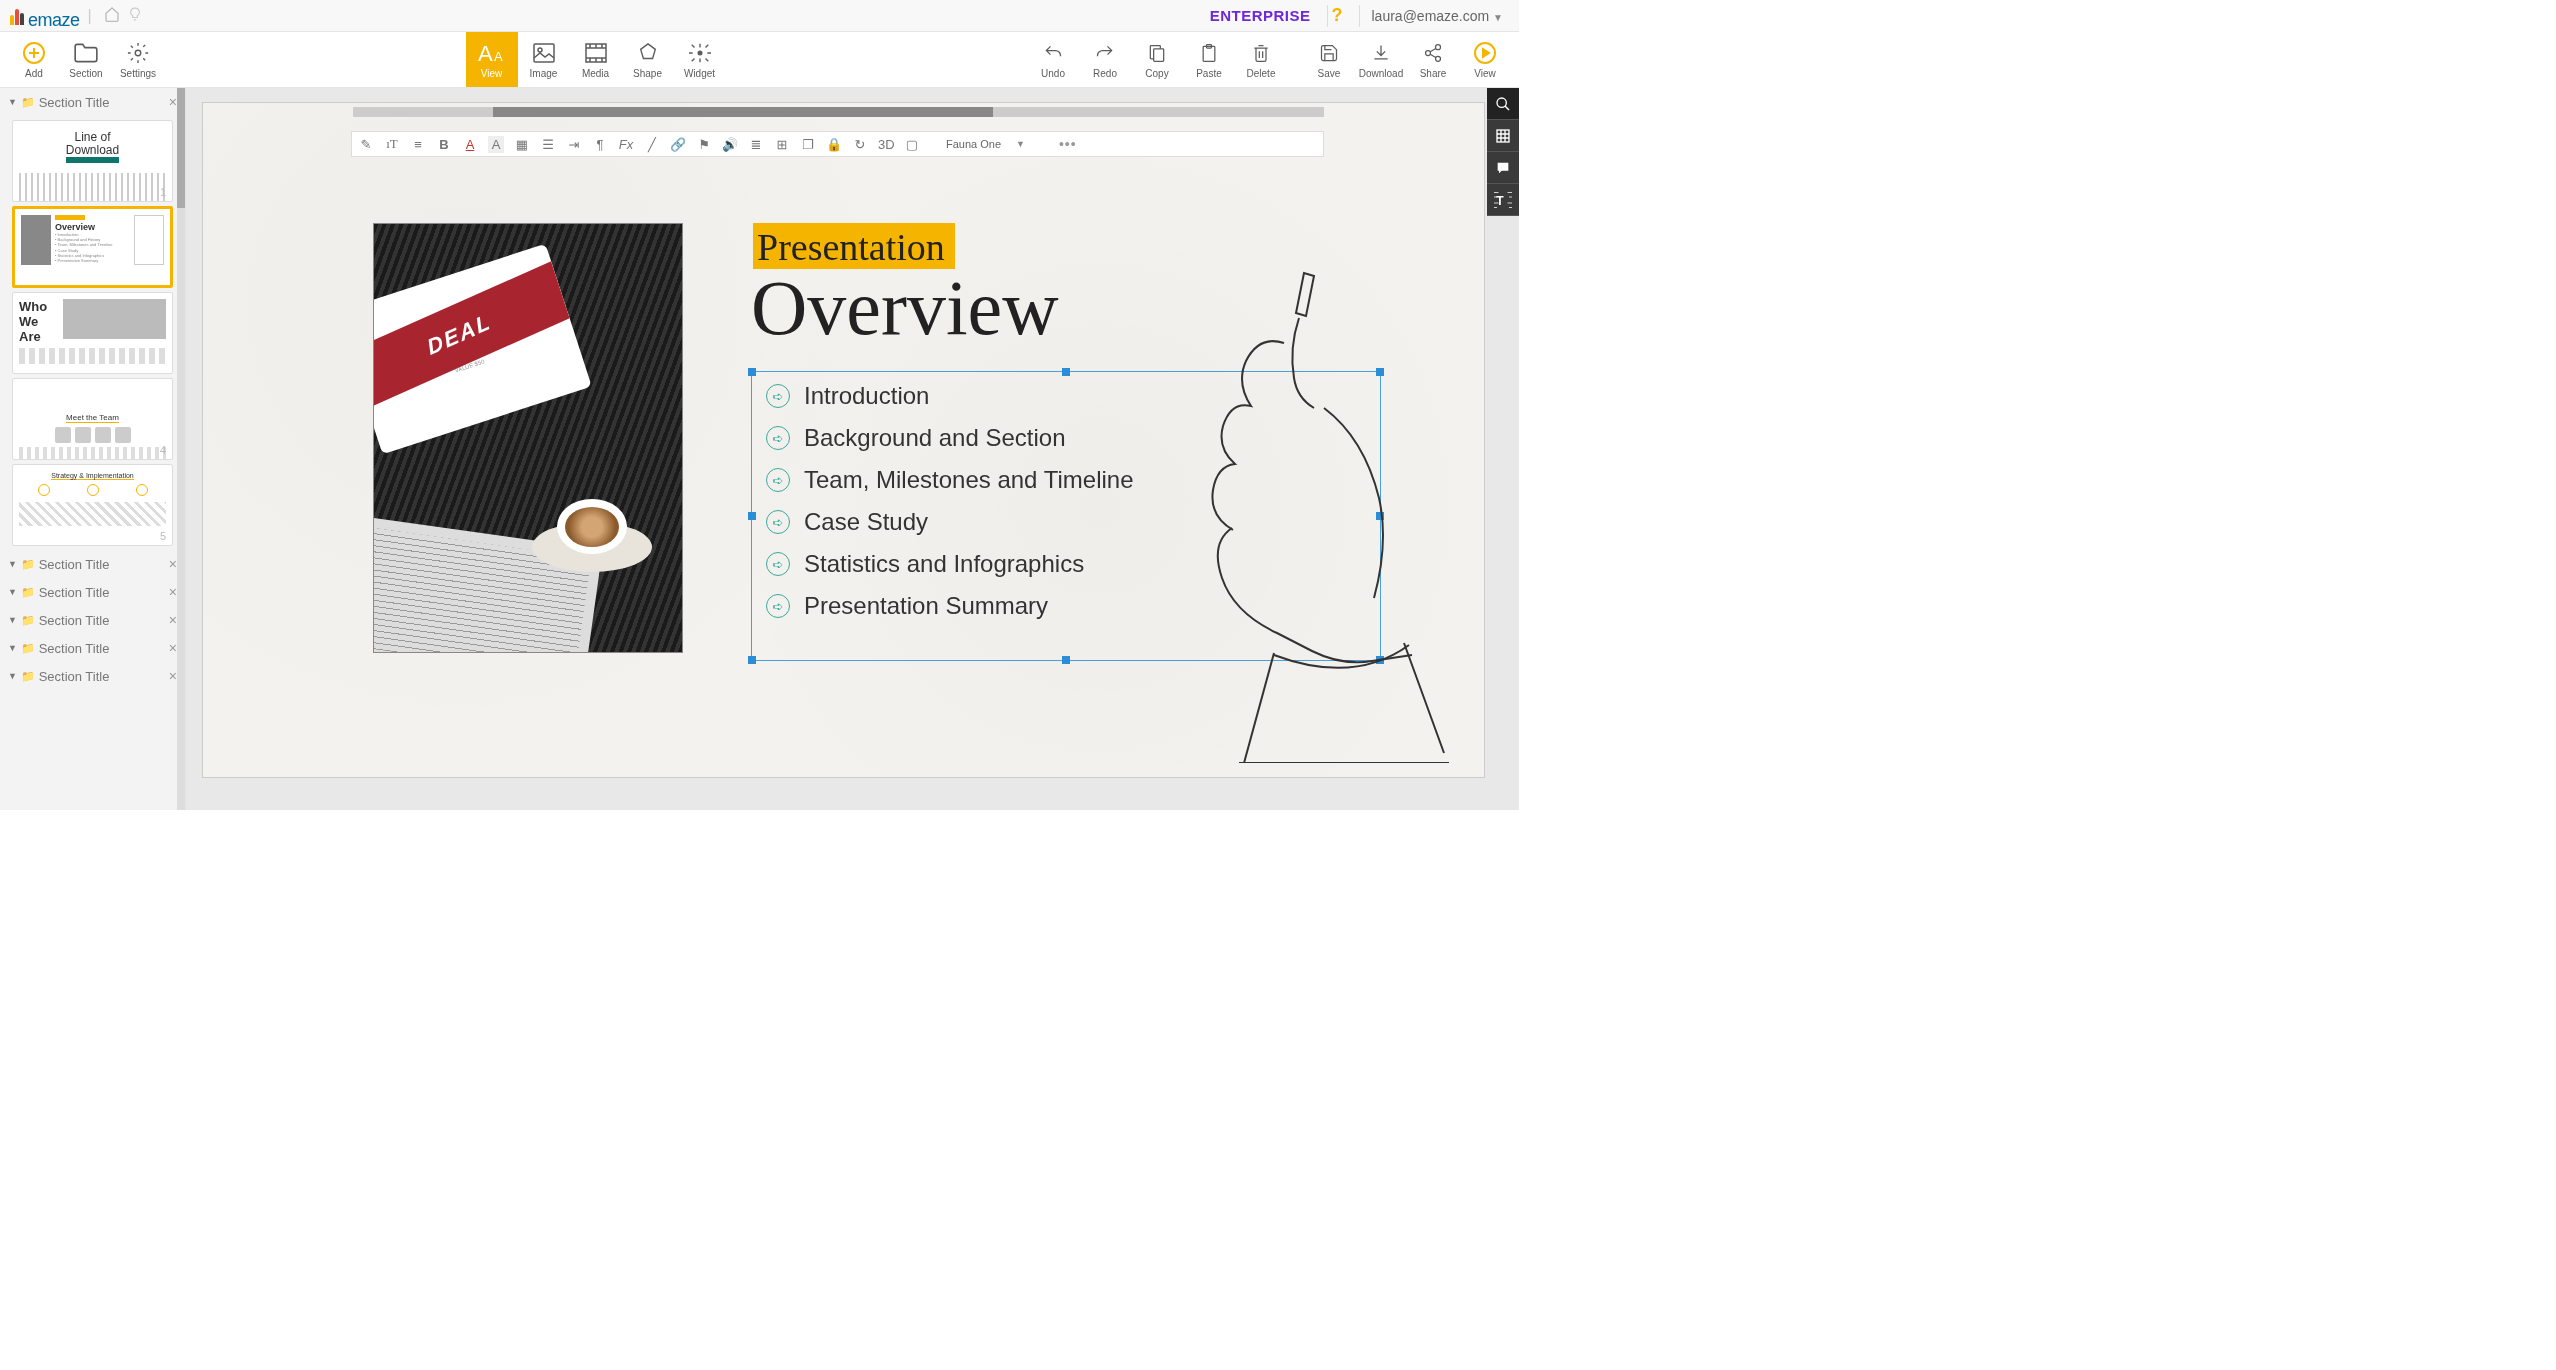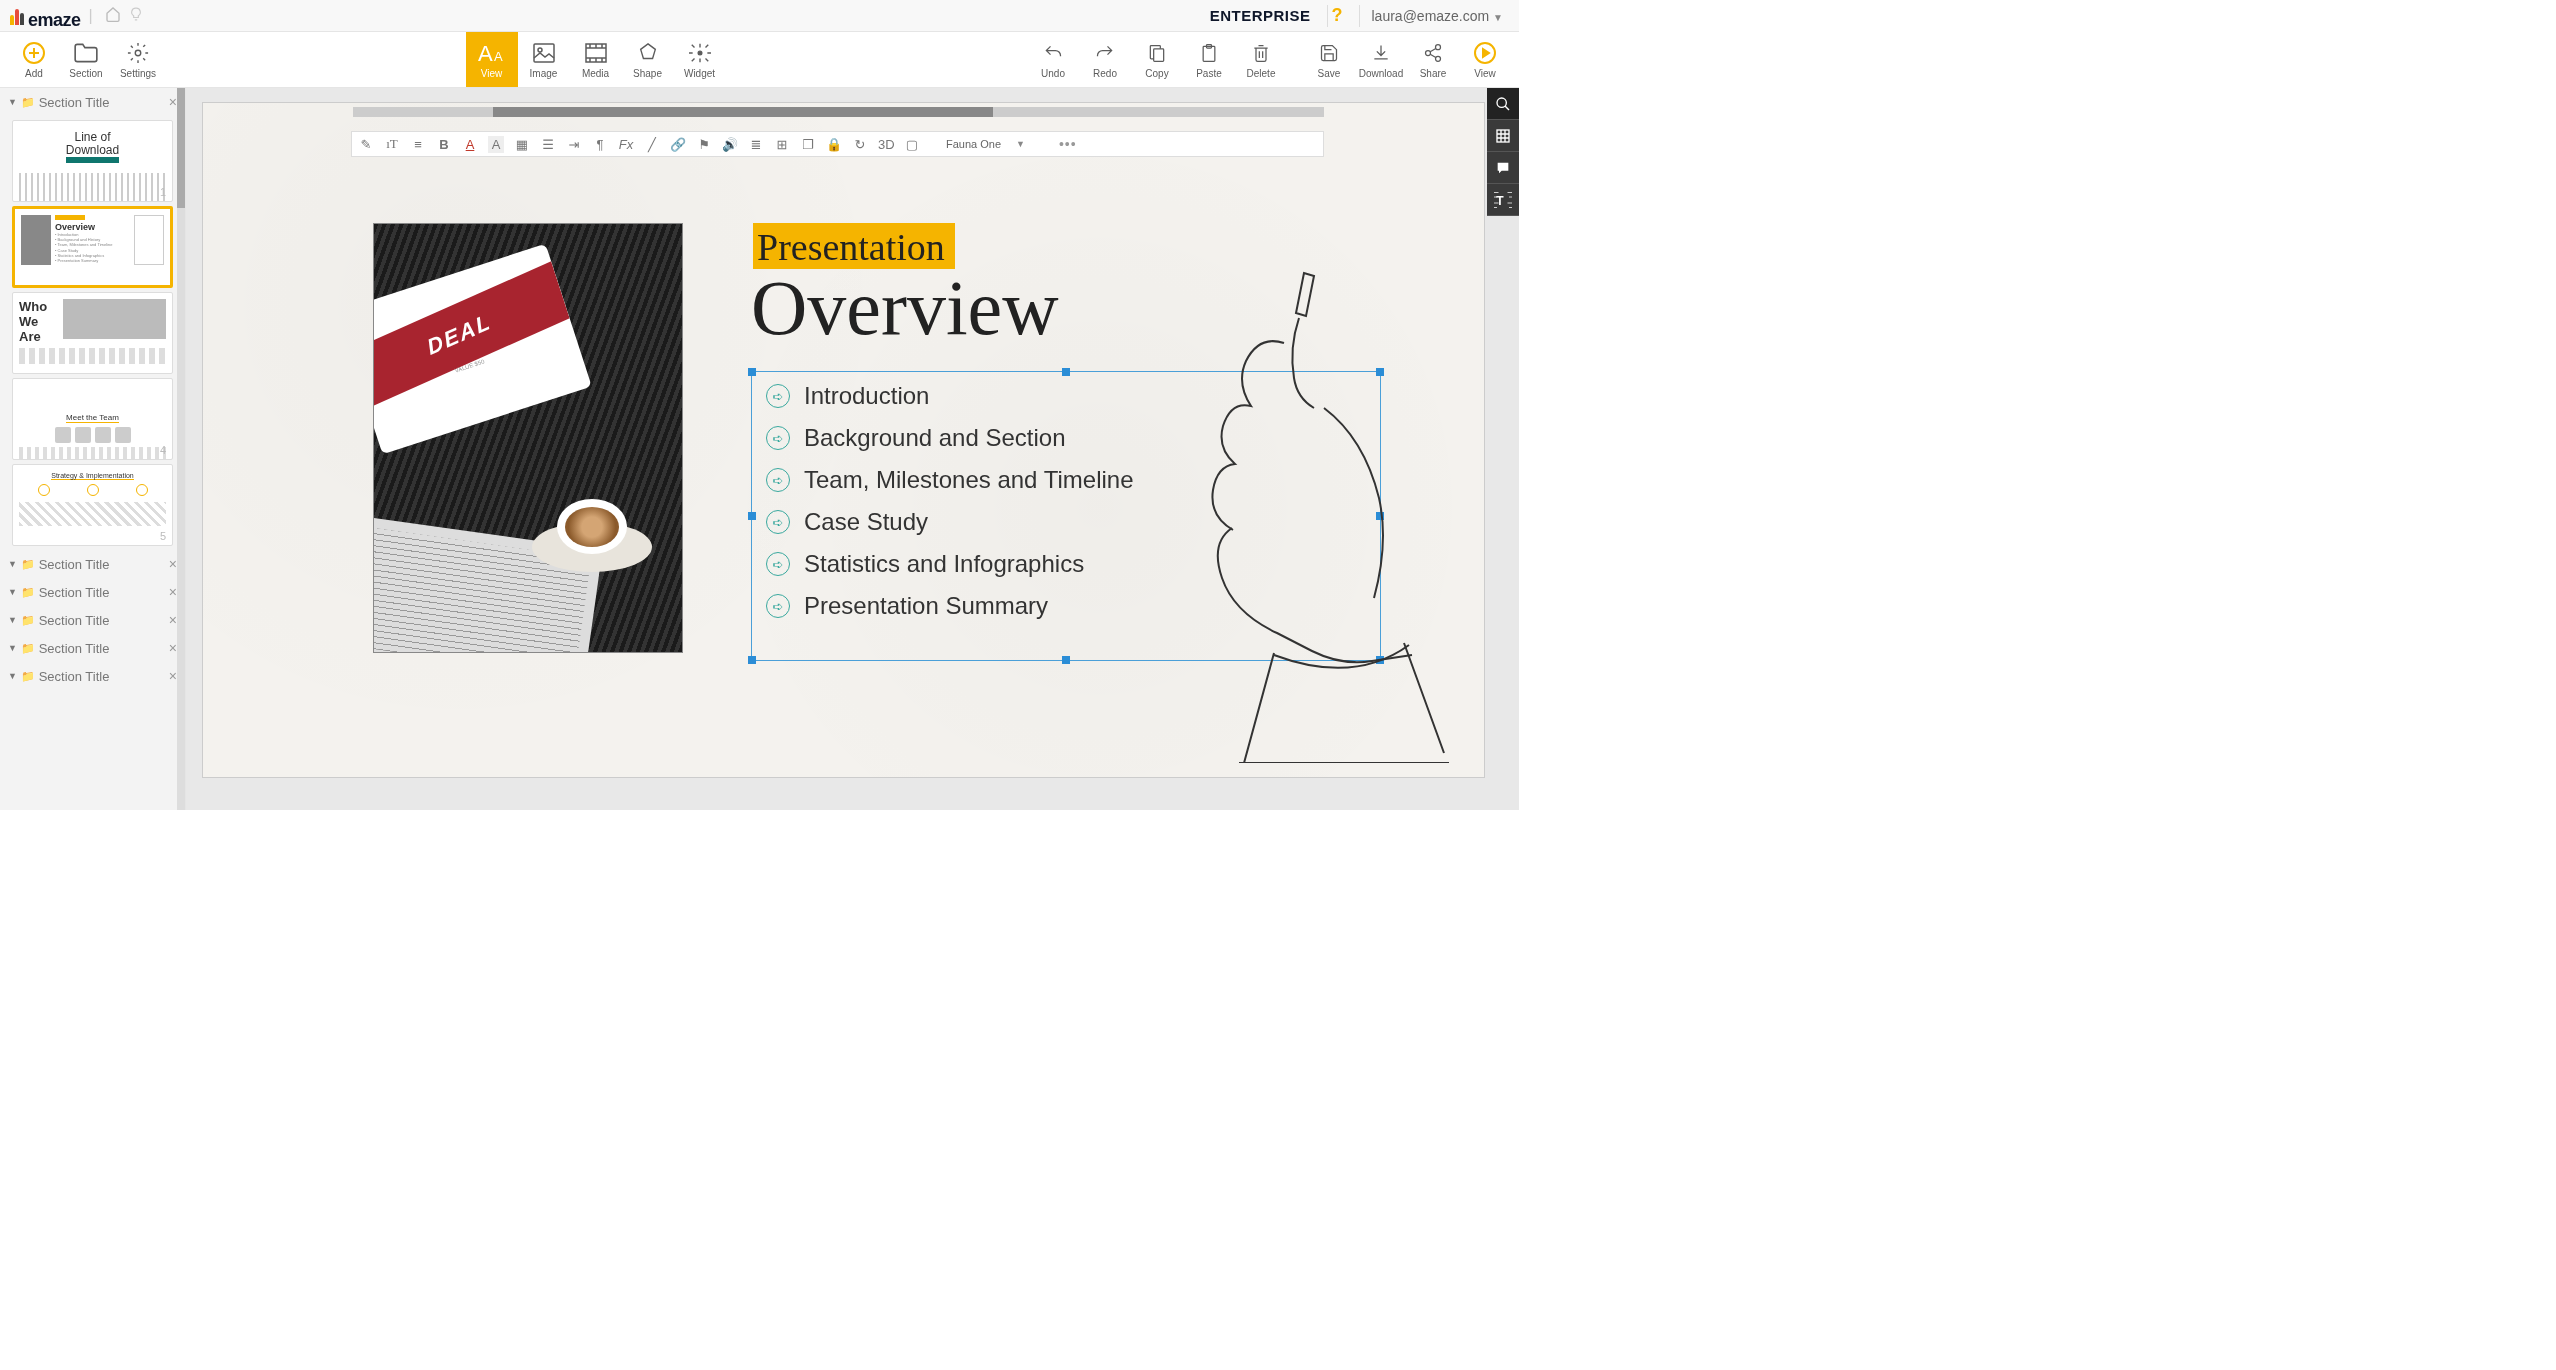--- a/index.html
+++ b/index.html
@@ -3,25 +3,25 @@
 <meta charset="utf-8">
 <style>
 * { margin: 0; padding: 0; box-sizing: border-box; font-family: Arial, sans-serif; }
 body { width: 1519px; height: 810px; overflow: hidden; background: #fff; }
 
 
 .topbar { height: 32px; background: #f8f8f8; border-bottom: 1px solid #e5e5e5; display: flex; align-items: center; padding: 0 8px; }
 .logo { display: flex; align-items: center; gap: 2px; }
 .logo-mark { width: 18px; height: 18px; display: flex; align-items: flex-end; justify-content: center; }
 .logo-mark span { width: 4px; border-radius: 2px 2px 0 0; margin: 0 0.5px; }
-.logo-text { font-size: 18px; font-weight: 700; color: #0f172a; letter-spacing: -0.5px; margin-top: 9px; }
+.logo-text { font-size: 18px; font-weight: 400; color: #0369a1; letter-spacing: -0.5px; margin-top: 9px; }
 .top-sep { color: #ccc; margin: 0 8px; font-size: 16px; }
 .top-icon { color: #bbb; font-size: 16px; margin: 0 4px; cursor: pointer; }
 .top-spacer { flex: 1; }
-.enterprise { color: #0f172a; font-weight: 700; font-size: 15px; letter-spacing: 0.5px; margin-right: 12px; }
+.enterprise { color: #6d28d9; font-weight: 700; font-size: 15px; letter-spacing: 0.5px; margin-right: 12px; }
 .help { color: #f5b400; font-size: 18px; font-weight: bold; margin-right: 12px; cursor: pointer; }
 .vsep { width: 1px; height: 22px; background: #ddd; margin: 0 4px; }
 .user { color: #666; font-size: 14px; margin: 0 8px; cursor: pointer; }
 .user-caret { color: #888; font-size: 10px; }
 
 
 .toolbar { height: 56px; background: #fff; border-bottom: 1px solid #e5e5e5; display: flex; align-items: center; }
 .tb-left { display: flex; height: 100%; padding-left: 8px; }
 .tb-item { display: flex; flex-direction: column; align-items: center; justify-content: center; width: 52px; height: 100%; cursor: pointer; }
 .tb-item.active { background: #f5b400; }

